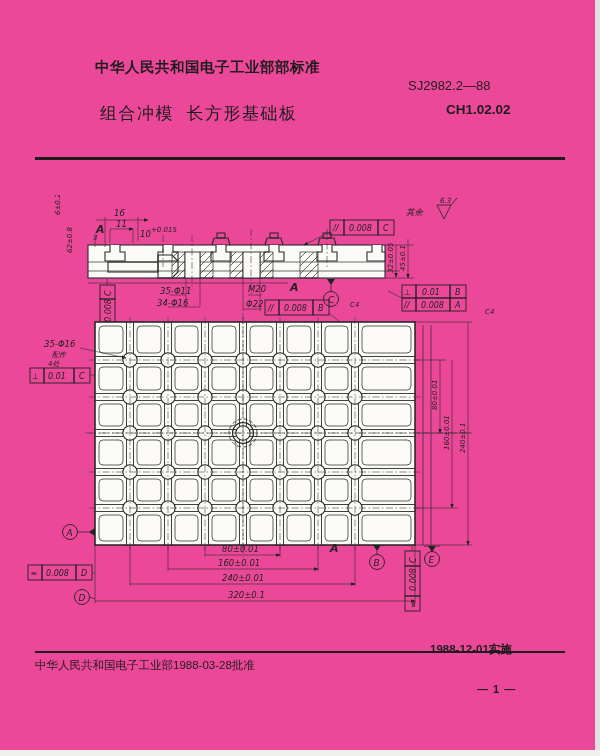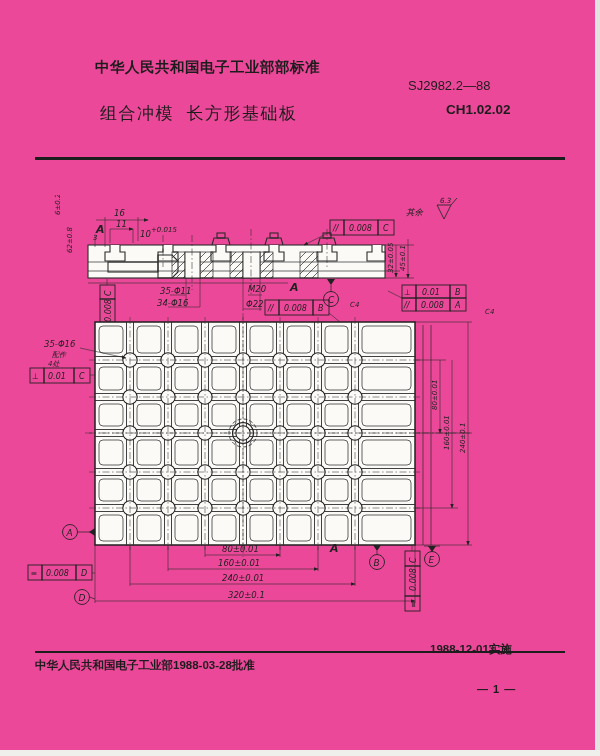--- a/index.html
+++ b/index.html
@@ -7,21 +7,21 @@
         font-family:"Liberation Sans","DejaVu Sans",sans-serif;color:#1c1c1c;}
   .edge-r{position:absolute;right:0;top:0;width:5px;height:100%;background:#e2e2df;}
   .edge-b{position:absolute;left:0;bottom:0;width:100%;height:6px;background:#efefec;}
   .org{position:absolute;top:58px;left:95px;font-size:14.5px;font-weight:bold;letter-spacing:.5px;}
   .stdno{position:absolute;top:78px;left:408px;font-size:13px;font-weight:normal;}
   .stdcode{position:absolute;top:102px;left:406px;font-size:13.5px;font-weight:bold;margin-left:40px;}
   .title{position:absolute;top:102px;left:100px;font-size:17px;font-weight:normal;letter-spacing:1.5px;white-space:pre;}
   .rule1{position:absolute;top:157px;left:35px;width:530px;height:3px;background:#1d1d1d;}
   .scope{position:absolute;top:167px;left:55px;font-size:12px;font-weight:600;letter-spacing:.5px;}
   .rule2{position:absolute;top:651px;left:35px;width:530px;height:2px;background:#1d1d1d;}
-  .f-left{position:absolute;top:658px;left:35px;font-size:11.5px;font-weight:bold;}
+  .f-left{position:absolute;top:658px;left:35px;font-size:11.5px;font-weight:normal;}
   .f-right{position:absolute;top:642px;left:430px;font-size:11.5px;font-weight:bold;}
   .pageno{position:absolute;top:683px;left:477px;font-size:11px;font-weight:600;letter-spacing:1px;}
   svg{position:absolute;top:195px;left:0;}
   svg text{font-family:"DejaVu Sans","Liberation Sans",sans-serif;fill:#222;}
   .hand{font-style:italic;font-size:8.5px;}
   .hand-s{font-style:italic;font-size:7px;}
   .frame-t{font-style:italic;font-size:8px;}
   .dletter{font-size:9px;font-style:italic;}
   .amark{font-size:11px;font-weight:bold;font-style:italic;}
 </style>

